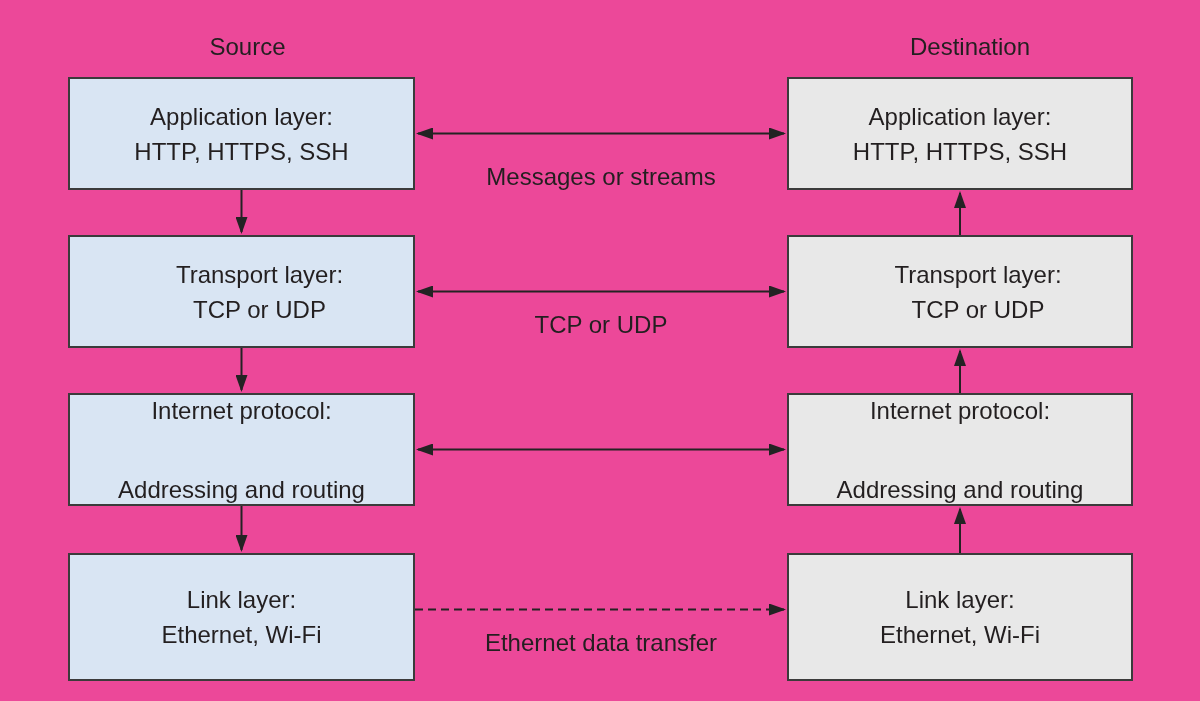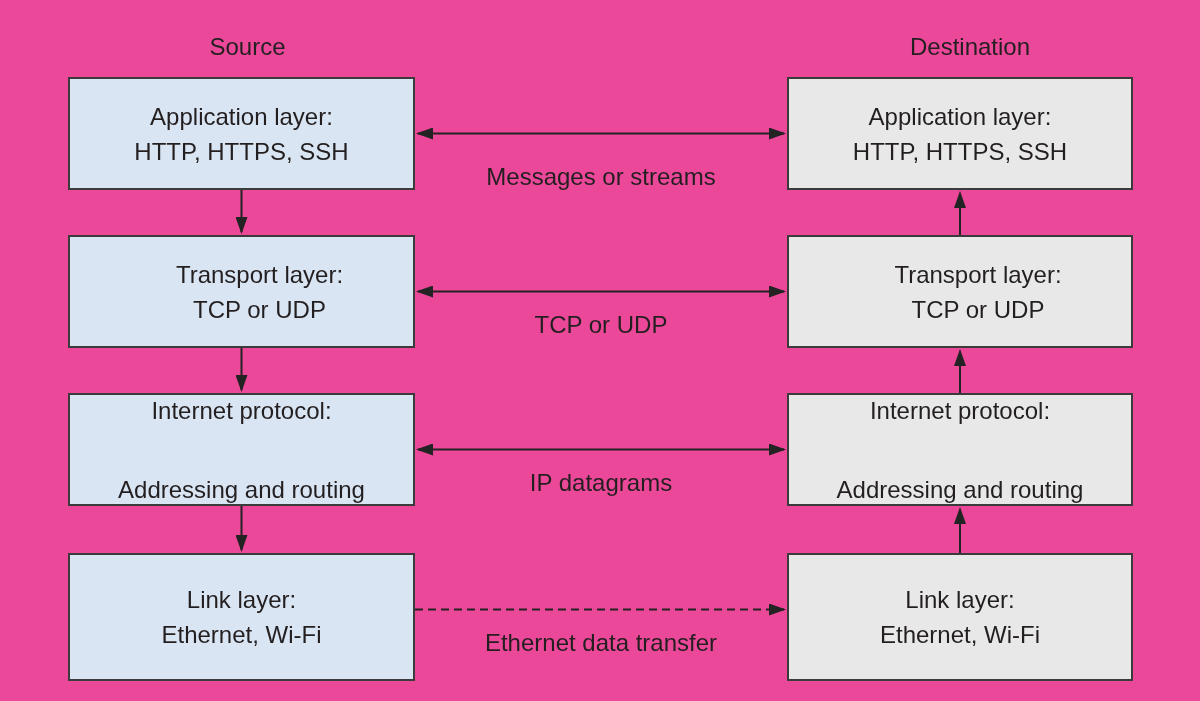--- a/index.html
+++ b/index.html
@@ -133,21 +133,20 @@
   <div class="channel-label cl1">TCP or UDP</div>
 
   <div class="box src r2">
     <span>Internet protocol:</span>
     <span>Addressing and routing</span>
   </div>
   <div class="box dst r2">
     <span>Internet protocol:</span>
     <span>Addressing and routing</span>
   </div>
-  <div class="channel-label cl2">IP datagrams</div>
 
   <div class="box src r3">
     <span>Link layer:</span>
     <span>Ethernet, Wi-Fi</span>
   </div>
   <div class="box dst r3">
     <span>Link layer:</span>
     <span>Ethernet, Wi-Fi</span>
   </div>
   <div class="channel-label cl3">Ethernet data transfer</div>

